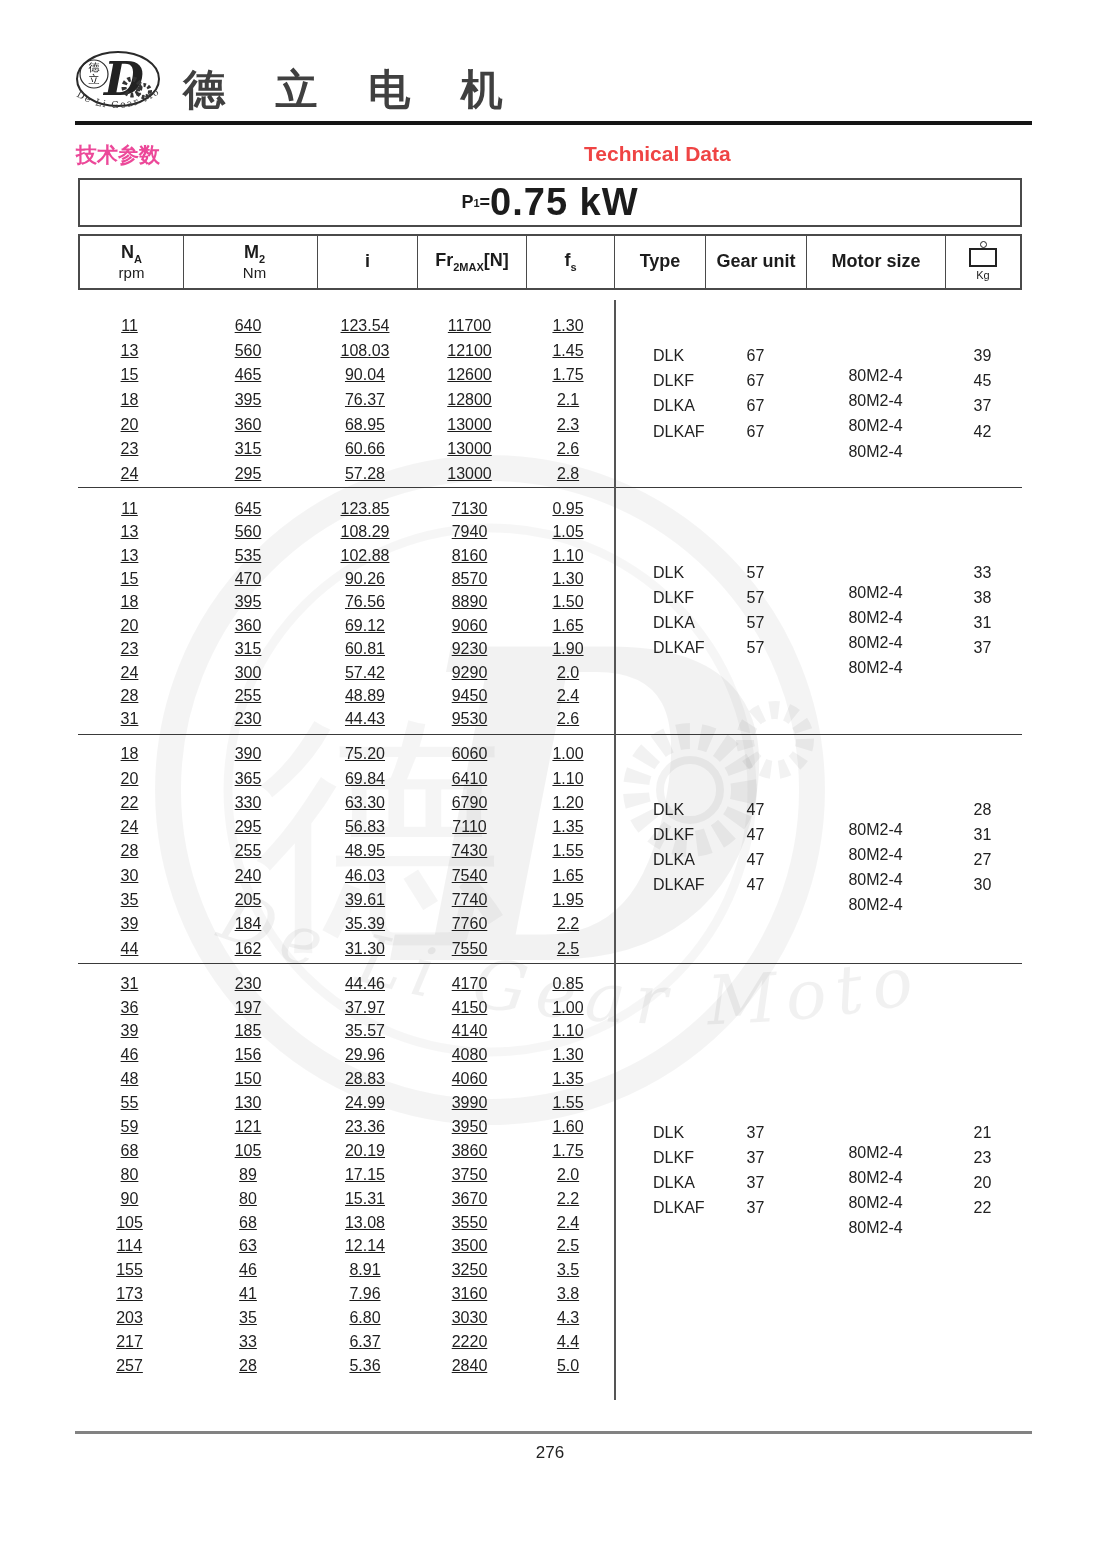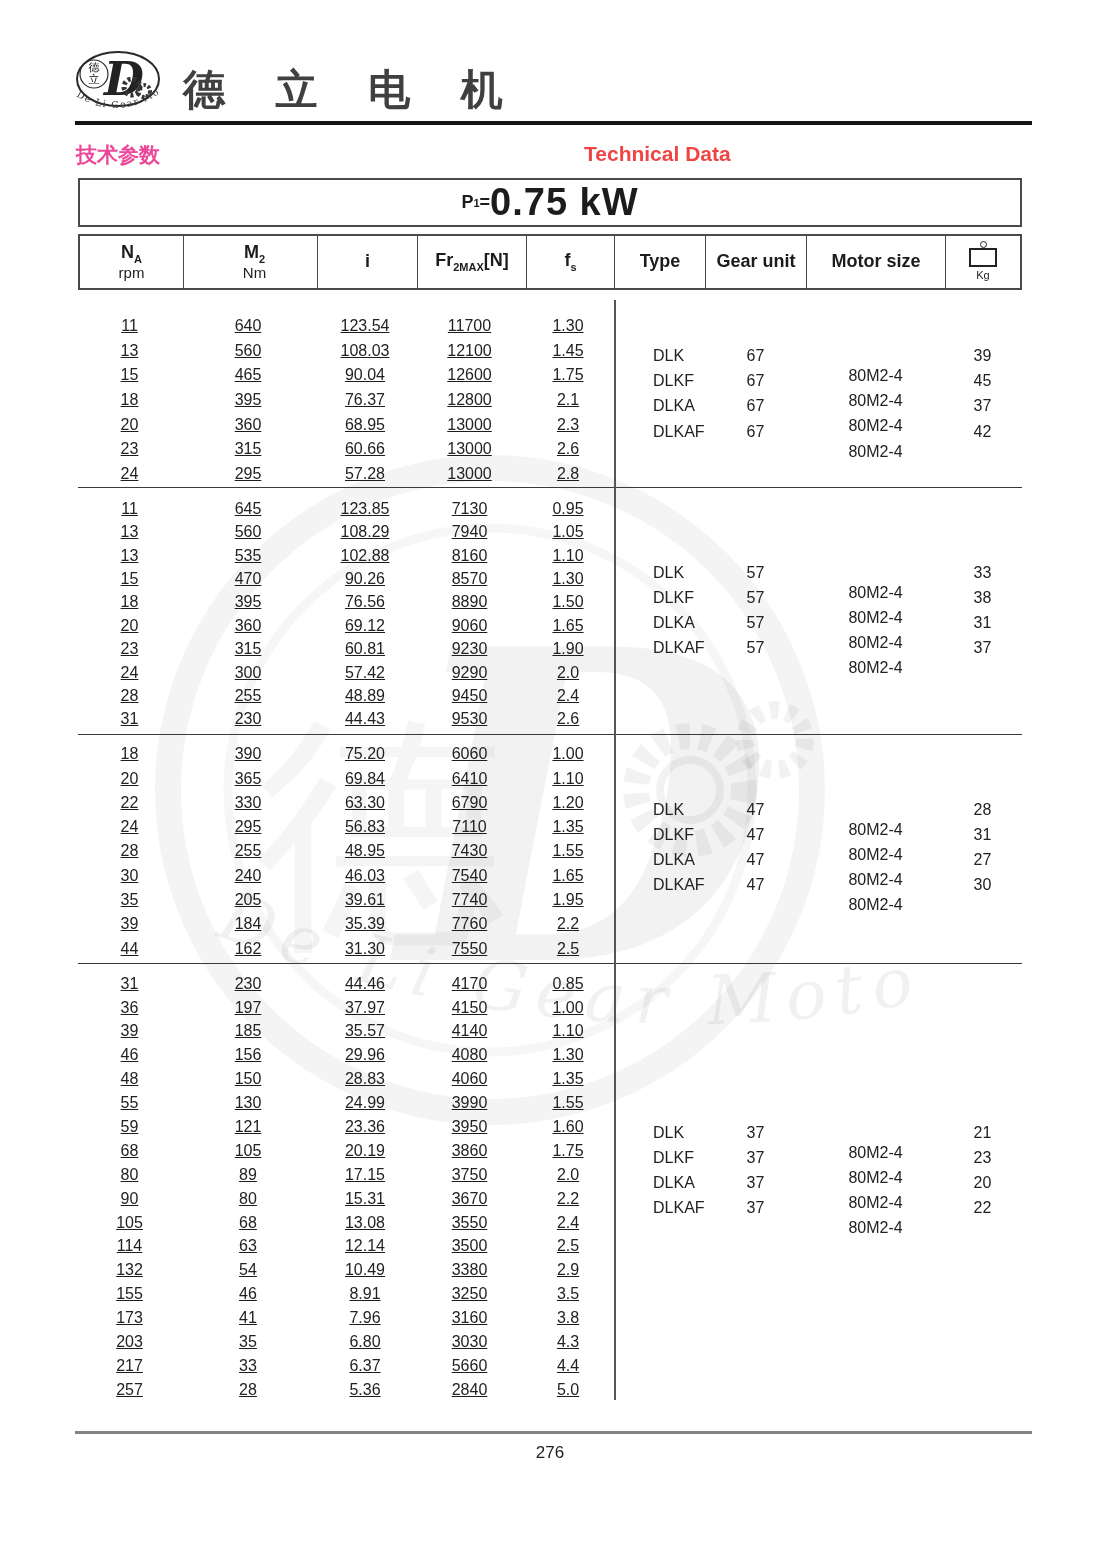--- a/index.html
+++ b/index.html
@@ -419,27 +419,20 @@
           <div class="dc c4">2.4</div>
         </div>
         <div class="drow">
           <div class="dc c0">114</div>
           <div class="dc c1">63</div>
           <div class="dc c2">12.14</div>
           <div class="dc c3">3500</div>
           <div class="dc c4">2.5</div>
         </div>
         <div class="drow">
-          <div class="dc c0">132</div>
-          <div class="dc c1">54</div>
-          <div class="dc c2">10.49</div>
-          <div class="dc c3">3380</div>
-          <div class="dc c4">2.9</div>
-        </div>
-        <div class="drow">
           <div class="dc c0">155</div>
           <div class="dc c1">46</div>
           <div class="dc c2">8.91</div>
           <div class="dc c3">3250</div>
           <div class="dc c4">3.5</div>
         </div>
         <div class="drow">
           <div class="dc c0">173</div>
           <div class="dc c1">41</div>
           <div class="dc c2">7.96</div>
@@ -450,21 +443,21 @@
           <div class="dc c0">203</div>
           <div class="dc c1">35</div>
           <div class="dc c2">6.80</div>
           <div class="dc c3">3030</div>
           <div class="dc c4">4.3</div>
         </div>
         <div class="drow">
           <div class="dc c0">217</div>
           <div class="dc c1">33</div>
           <div class="dc c2">6.37</div>
-          <div class="dc c3">5660</div>
+          <div class="dc c3">2220</div>
           <div class="dc c4">4.4</div>
         </div>
         <div class="drow">
           <div class="dc c0">257</div>
           <div class="dc c1">28</div>
           <div class="dc c2">5.36</div>
           <div class="dc c3">2840</div>
           <div class="dc c4">5.0</div>
         </div>
       </div>

